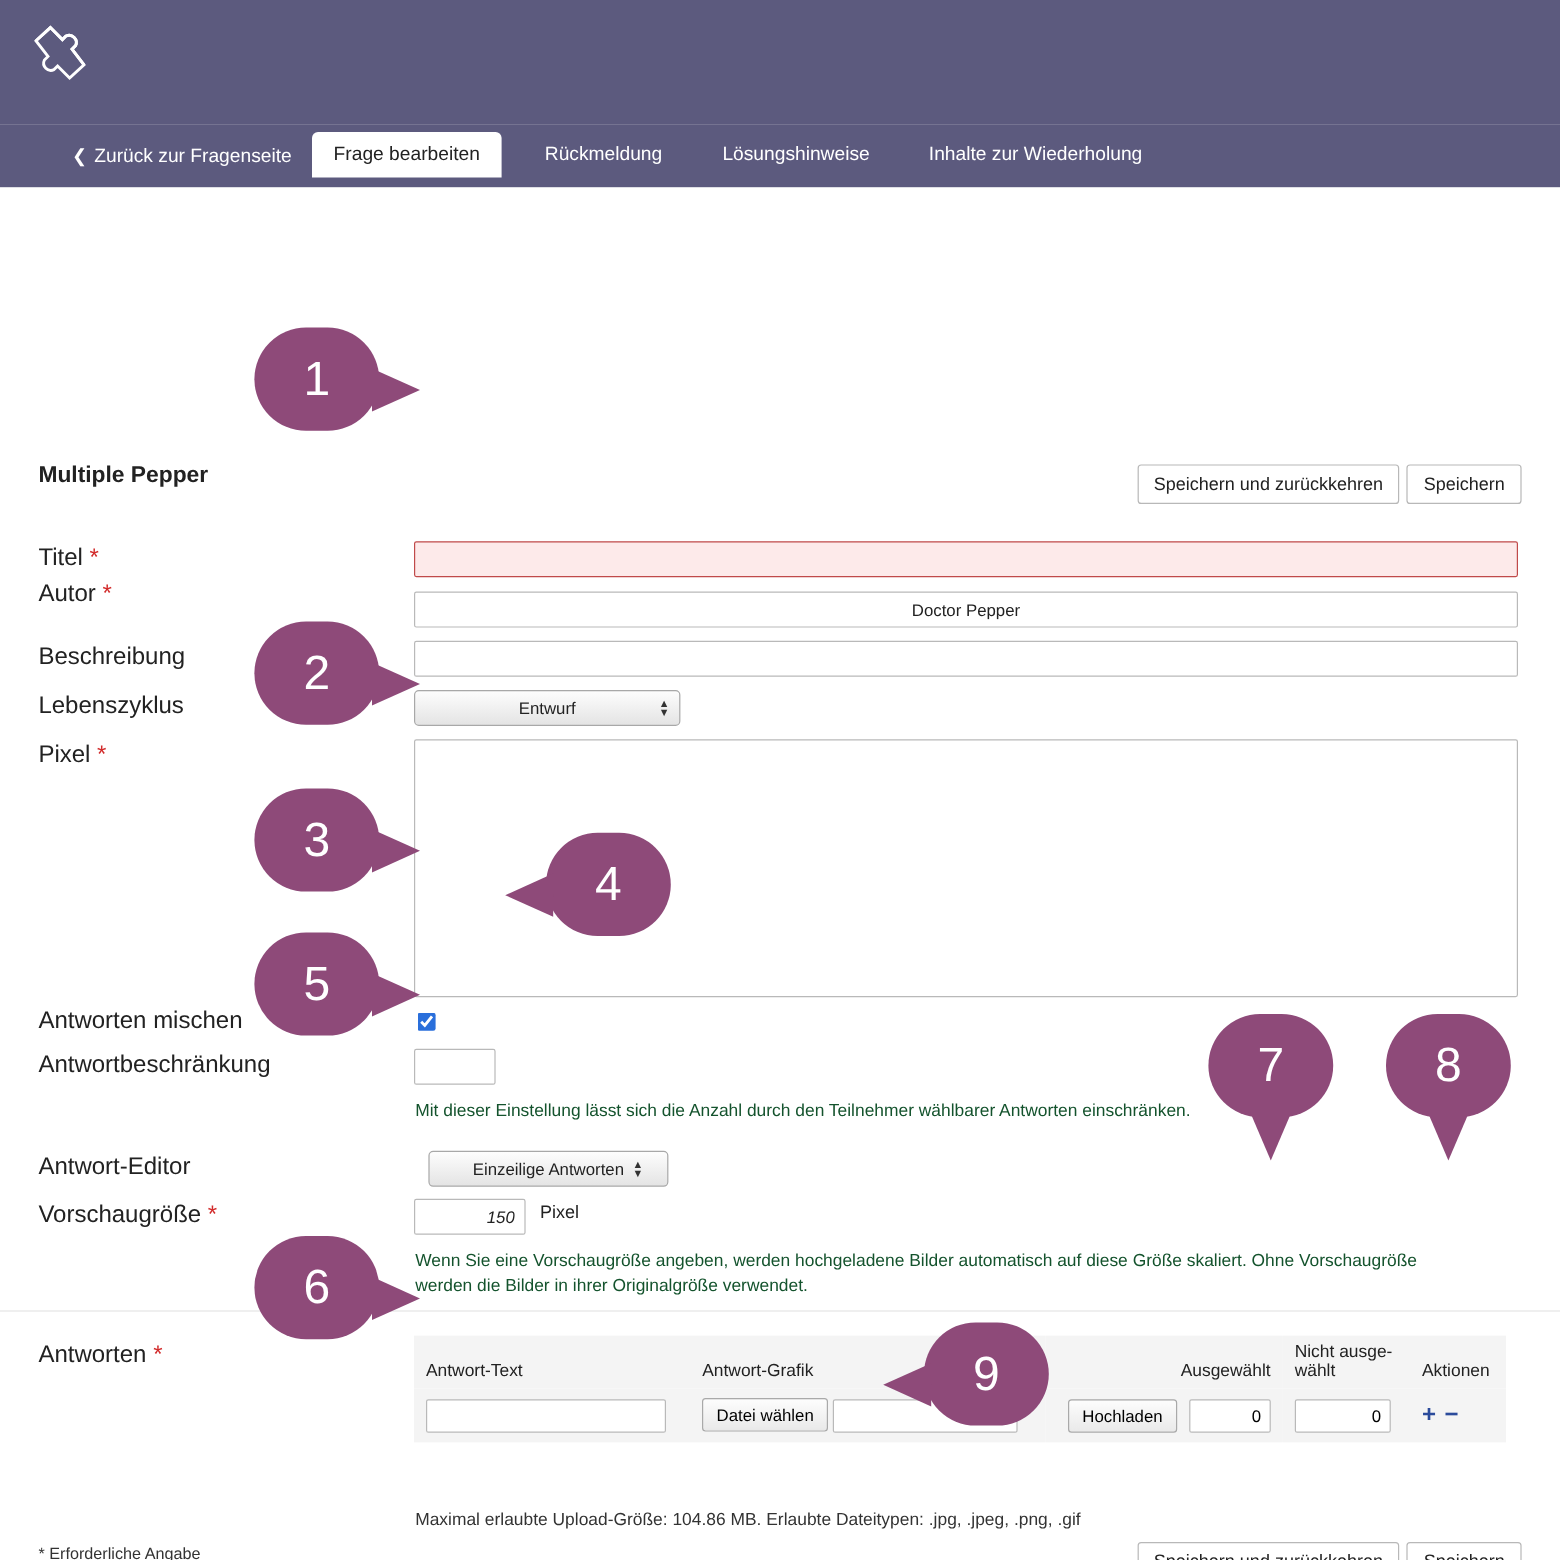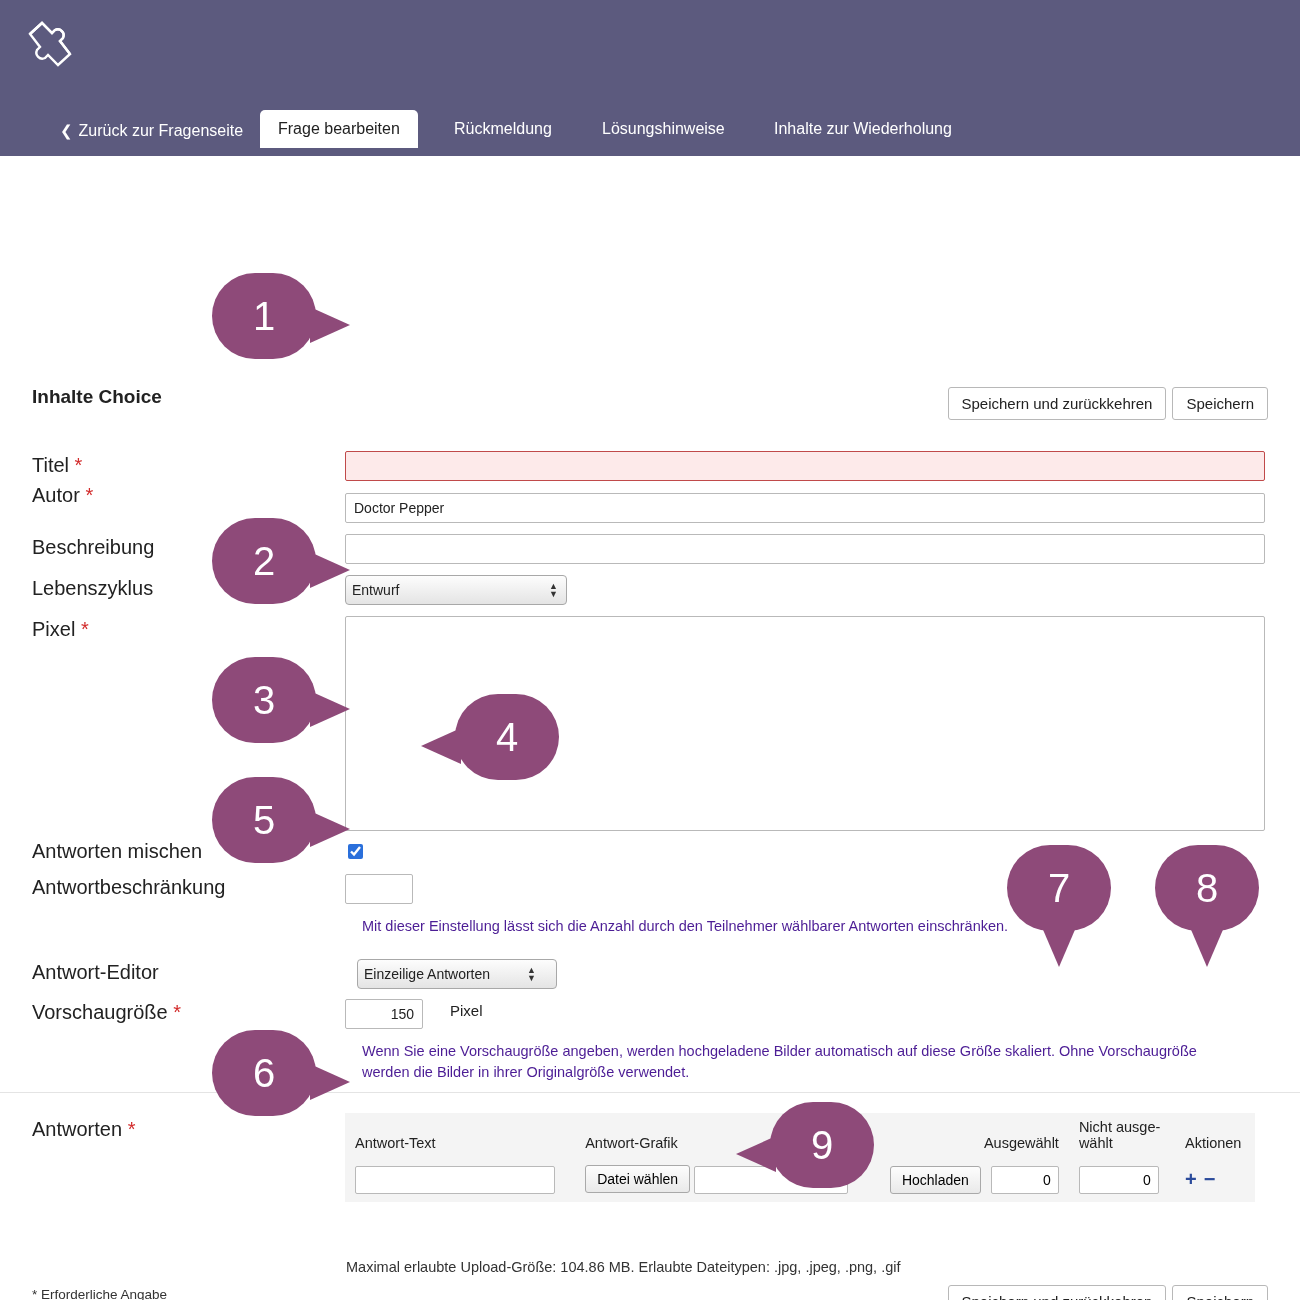--- a/index.html
+++ b/index.html
@@ -124,20 +124,21 @@
     position: absolute;
     left: 345px;
     box-sizing: border-box;
     font-family: "Liberation Sans", sans-serif;
     font-size: 14px;
     color: #222;
     border: 1px solid #b9b9b9;
     border-radius: 2px;
     background: #ffffff;
     padding: 5px 8px;
+    text-align: center;
   }
   .field.invalid {
     background: #fdeaea;
     border-color: #c04a4a;
   }
   textarea.field {
     resize: none;
     padding: 6px 8px;
   }
   select.field {
@@ -161,23 +162,23 @@
     width: 9px;
     height: 16px;
     pointer-events: none;
     color: #333;
     font-size: 9px;
     line-height: 8px;
     text-align: center;
   }
   .hint {
     position: absolute;
-    left: 362px;
+    left: 346px;
     font-size: 14.5px;
-    color: #4c1d95;
+    color: #14532d;
     line-height: 21px;
   }
   .checkbox {
     position: absolute;
     width: 15px;
     height: 15px;
     accent-color: #2a6fdb;
     margin: 0;
   }
   .unit {
@@ -360,21 +361,21 @@
   <div class="tab" style="left:588px;">
     <span>Lösungshinweise</span>
   </div>
   <div class="tab" style="left:760px;">
     <span>Inhalte zur Wiederholung</span>
   </div>
 </div>
 
 <div class="content">
 
-  <div class="section-title">Inhalte Choice</div>
+  <div class="section-title">Multiple Pepper</div>
 
   <div class="top-buttons">
     <button class="btn">Speichern und zurückkehren</button>
     <button class="btn">Speichern</button>
   </div>
 
   <div class="label" style="top:298px;">
     <span>Titel</span> <span class="req">*</span>
   </div>
   <input class="field invalid" style="top: 295px; width: 920px; height: 30px;" value="">
@@ -411,21 +412,21 @@
   <div class="select-wrap" style="top:803px;">
     <select class="field" style="position:relative; left:12px; top:0; width:200px; height:30px;">
       <option>Einzeilige Antworten</option>
     </select>
     <span class="select-arrow">▲<br>▼</span>
   </div>
 
   <div class="label" style="top:845px;">
     <span>Vorschaugröße</span> <span class="req">*</span>
   </div>
-  <input class="field" style="top: 843px; width: 78px; height: 30px; text-align: right;" value="150">
+  <input class="field" style="top: 843px; width: 93px; height: 30px; text-align: right; font-style: italic;" value="150">
   <div class="unit" style="left:450px; top:846px;">Pixel</div>
   <div class="hint" style="top:885px; width:890px;">Wenn Sie eine Vorschaugröße angeben, werden hochgeladene Bilder automatisch auf diese Größe skaliert. Ohne Vorschaugröße</div>
   <div class="hint" style="top:906px; width:890px;">werden die Bilder in ihrer Originalgröße verwendet.</div>
 
   <div class="answers-zone">
     <div class="label" style="top:25px;">
       <span>Antworten</span> <span class="req">*</span>
     </div>
 
     <table class="table">

